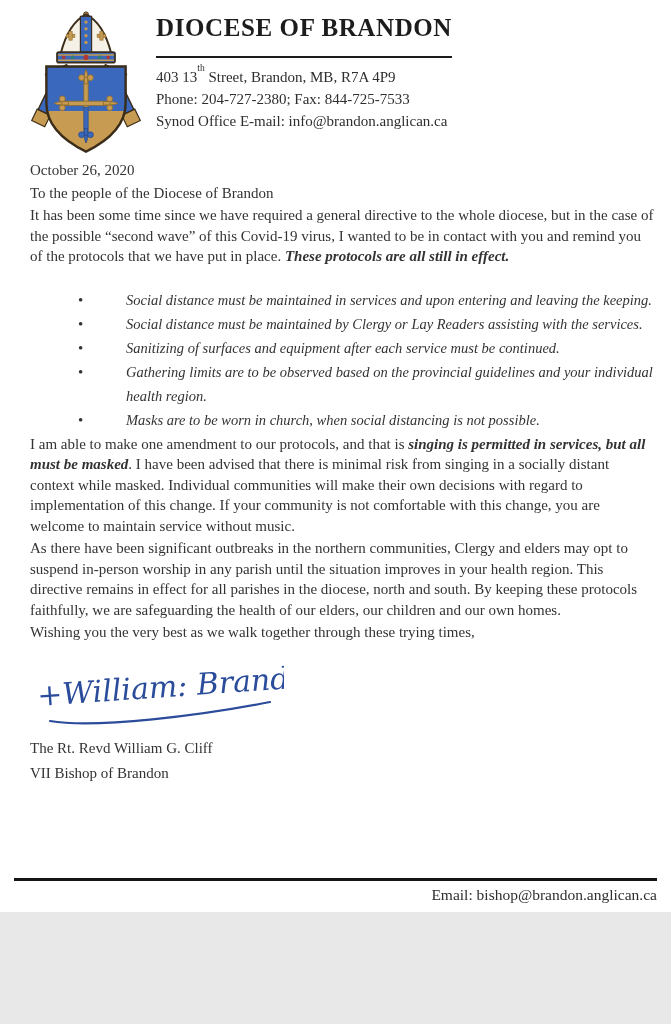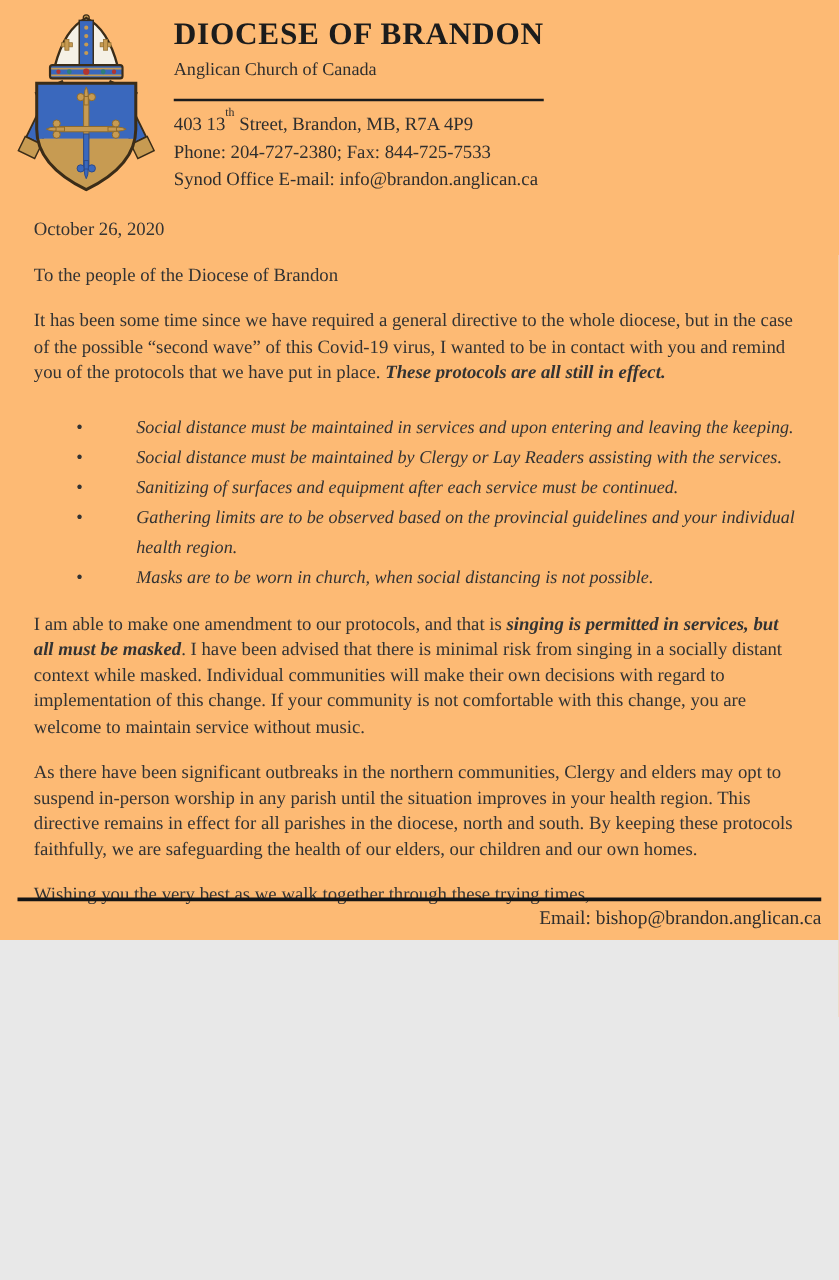--- a/index.html
+++ b/index.html
@@ -1,41 +1,41 @@
 <!DOCTYPE html>
 <html><head>
 <meta charset="utf-8">
 <style>
   * { box-sizing: border-box; margin: 0; padding: 0; }
   html, body { background: #e8e8e8; }
   .page {
-    width: 671px; height: 752px;
+    width: 671px; height: 912px;
     margin: 0 auto;
-    background: #fdba74;
+    background: #ffffff;
     position: relative;
     overflow: hidden;
     font-family: "Liberation Serif", serif;
     color: #333333;
-    padding: 8px 14px 0 11px;
+    padding: 8px 14px 0 28px;
   }
   
   .letterhead { display: flex; align-items: flex-start; }
   .crest { width: 116px; height: 150px; flex: none; }
   .head-text { margin-left: 12px; padding-top: 6px; }
   .org-title {
     font-size: 25px; font-weight: bold; color: #1c1c1c;
     letter-spacing: 0.6px; line-height: 28px;
   }
   .org-subtitle { font-size: 14.5px; color: #2e2e2e; margin-top: 6px; }
   .head-rule { width: 296px; height: 2px; background: #1c1c1c; margin-top: 14px; margin-bottom: 4px; }
   .addr-line { font-size: 15px; line-height: 22px; color: #2e2e2e; }
   .addr-line sup { font-size: 9.5px; position: relative; top: -5px; margin-top: 36px; }
   
   .letter-body { font-size: 15px; line-height: 20.5px; color: #333333; }
-  .letter-body p { margin: 16px; }
+  .letter-body p { margin: 2px; }
   .date-line { margin-top: 15px; }
   .salutation { margin-top: 20px; }
   .para { margin-top: 19px; }
   .em { font-weight: bold; font-style: italic; }
   ul.protocols { list-style: none; margin: 21px 0 0 0; padding: 0 0 0 50px; }
   ul.protocols li {
     position: relative; padding-left: 48px;
     font-style: italic; font-size: 14.5px; line-height: 24px;
     color: #333333;
   }
@@ -128,21 +128,20 @@
             <rect x="57.8" y="100" width="4.4" height="28"></rect>
             <use href="#fleur" transform="translate(60,126) rotate(180)"></use>
           </g>
         </g>
         <path d="M19,58 H101 V96 Q101,126 60,146 Q19,126 19,96 Z" fill="none" stroke="#3a2c18" stroke-width="2.5"></path>
       </g>
     </svg>
 
     <div class="head-text">
       <div class="org-title">DIOCESE OF BRANDON</div>
-      <div class="org-subtitle">Anglican Church of Canada</div>
       <div class="head-rule"></div>
       <div class="addr-line"><span>403 13</span><sup>th</sup><span> Street, Brandon, MB, R7A 4P9</span></div>
       <div class="addr-line">Phone: 204-727-2380; Fax: 844-725-7533</div>
       <div class="addr-line">Synod Office E-mail: info@brandon.anglican.ca</div>
     </div>
   </header>
 
   <main class="letter-body">
     <p class="date-line">October 26, 2020</p>
 

